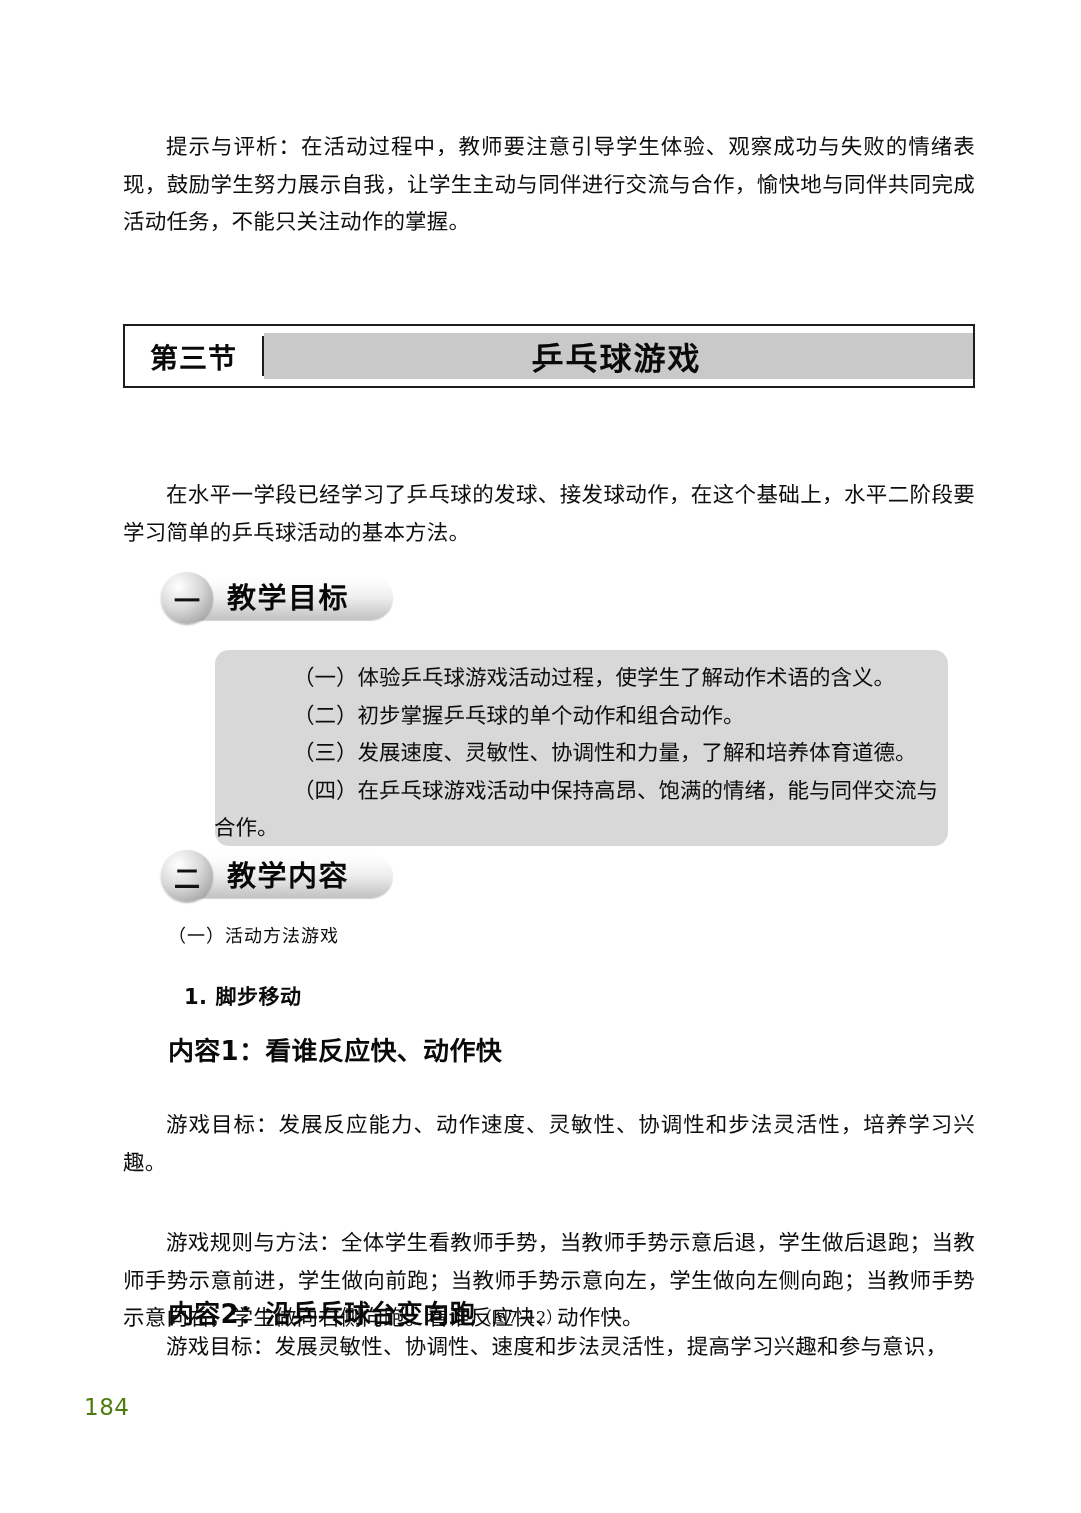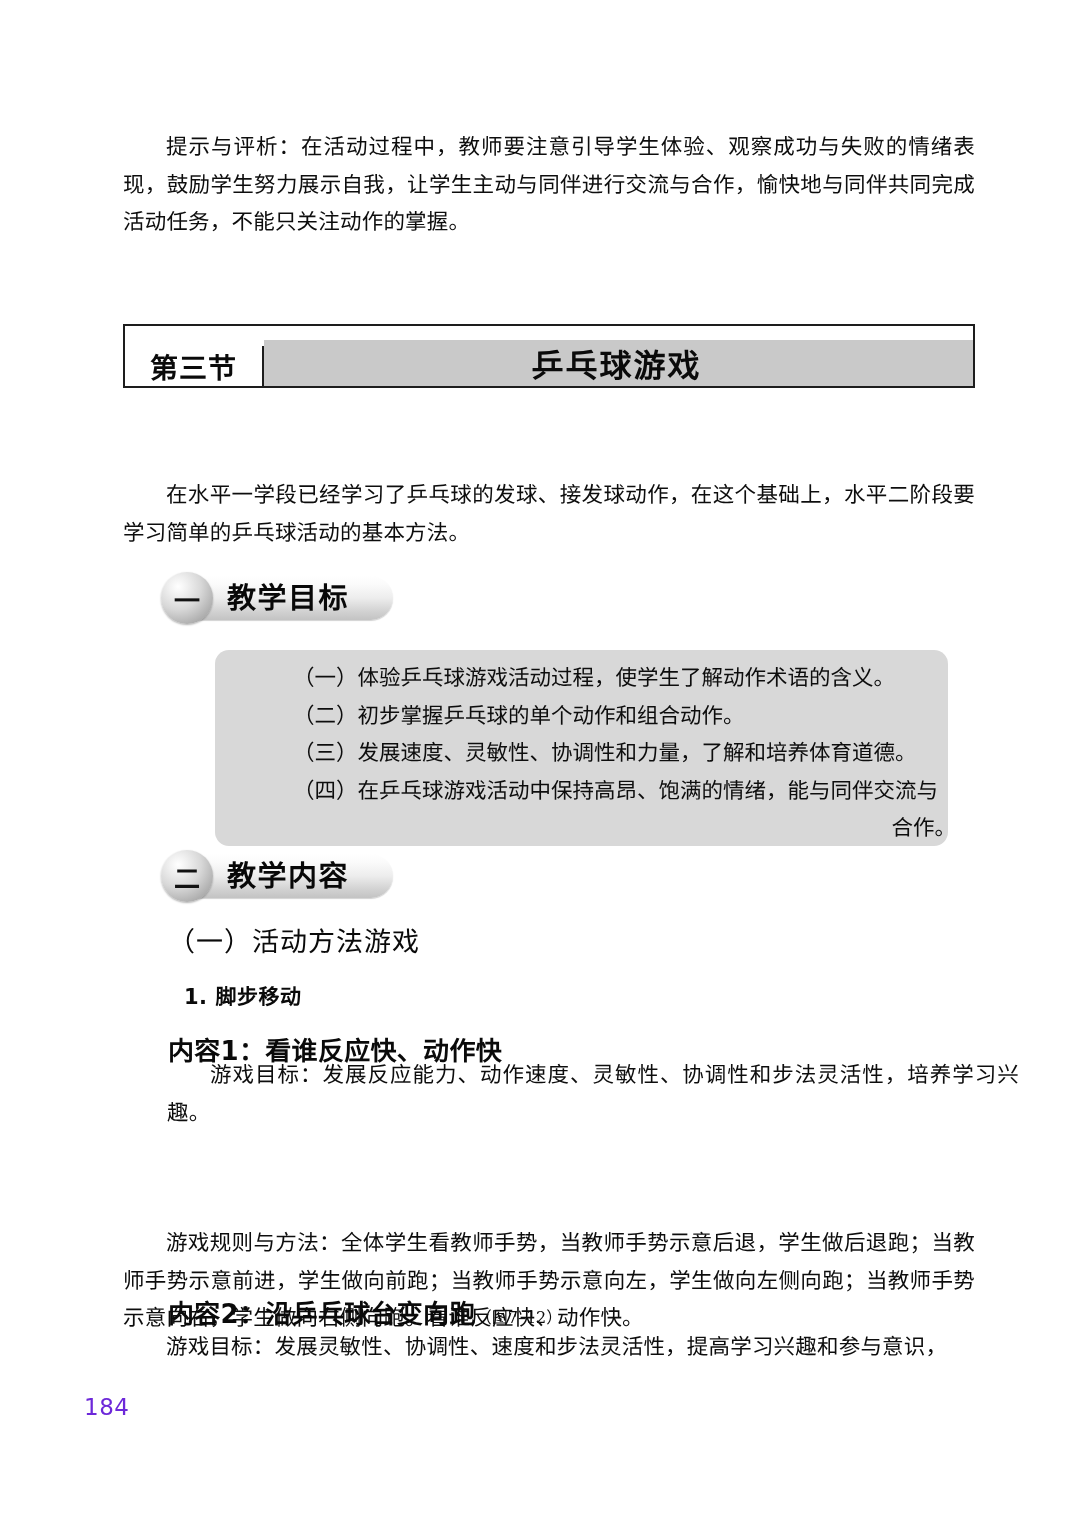--- a/index.html
+++ b/index.html
@@ -41,21 +41,21 @@
   
   .section-bar {
     position: absolute;
     left: 123px;
     top: 324px;
     width: 852px;
     height: 64px;
     border: 2px solid #1d1d1d;
     box-sizing: border-box;
     display: flex;
-    align-items: flex-end;
+    align-items: center;
     background: #ffffff;
   }
   .section-bar .sec-num {
     flex: 0 0 137px;
     background: #ffffff;
     border-right: 2px solid #1d1d1d;
     display: flex;
     align-items: center;
     justify-content: center;
     font-family: "DejaVu Sans", "Liberation Sans", sans-serif;
@@ -153,27 +153,27 @@
     top: 9px;
     width: 706px;
     padding-left: 36px;
     box-sizing: content-box;
     font-family: "DejaVu Serif", "Liberation Serif", serif;
     font-size: 21.5px;
     line-height: 37.5px;
     color: #0d0d0d;
   }
   .grey-panel .panel-line { text-indent: 2em; }
-  .grey-panel .panel-line.cont { text-indent: 0; margin-left: -36px; text-align: right; }
+  .grey-panel .panel-line.cont { text-indent: 0; margin-left: -36px; }
 
   
   .sub-head-serif {
     position: absolute;
     font-family: Liberation Serif, serif;
-    font-size: 27px;
+    font-size: 18px;
     letter-spacing: 1px;
     color: #0a0a0a;
     line-height: 1.2;
   }
   .sub-head-sans {
     position: absolute;
     font-family: "DejaVu Sans", "Liberation Sans", sans-serif;
     font-weight: 700;
     font-size: 21px;
     letter-spacing: 0.5px;
@@ -194,21 +194,21 @@
     color: #0d0d0d;
   }
 
   
   .folio {
     position: absolute;
     left: 84px;
     top: 1394px;
     font-family: "DejaVu Sans", "Liberation Sans", sans-serif;
     font-size: 23px;
-    color: #6d28d9;
+    color: #4d7c0f;
     letter-spacing: 0.5px;
   }
 </style>
 </head>
 <body>
 
 <div class="page">
 
   <div class="para indent2" style="left:123px; top:128px; width:852px;">提示与评析：在活动过程中，教师要注意引导学生体验、观察成功与失败的情绪表现，鼓励学生努力展示自我，让学生主动与同伴进行交流与合作，愉快地与同伴共同完成活动任务，不能只关注动作的掌握。</div>
 
@@ -244,21 +244,21 @@
   </div>
 
   <div class="sub-head-serif" style="left:168px; top:926px;">（一）活动方法游戏</div>
 
   <div class="sub-head-sans" style="left:184px; top:985px;">1. 脚步移动</div>
 
   <div style="position:absolute; left:168px; top:1030px;">
     <span class="run-in-bold">内容1：看谁反应快、动作快</span>
   </div>
 
-  <div class="para indent2" style="left:123px; top:1056px; width:852px;margin-left:44px;">游戏目标：发展反应能力、动作速度、灵敏性、协调性和步法灵活性，培养学习兴趣。</div>
+  <div class="para indent2" style="left:123px; top:1106px; width:852px;">游戏目标：发展反应能力、动作速度、灵敏性、协调性和步法灵活性，培养学习兴趣。</div>
 
 
   <div class="para indent2" style="left:123px; top:1178px; width:852px;margin-top:46px;">游戏规则与方法：全体学生看教师手势，当教师手势示意后退，学生做后退跑；当教师手势示意前进，学生做向前跑；当教师手势示意向左，学生做向左侧向跑；当教师手势示意向右，学生做向右侧向跑。看谁反应快、动作快。</div>
 
   <div style="position:absolute; left:168px; top:1293px;">
     <span class="run-in-bold">内容2：沿乒乓球台变向跑</span><span class="run-in-rest">（图7–12）</span>
   </div>
 
   <div class="para indent2" style="left:123px; top:1328px; width:852px;">游戏目标：发展灵敏性、协调性、速度和步法灵活性，提高学习兴趣和参与意识，</div>
 

